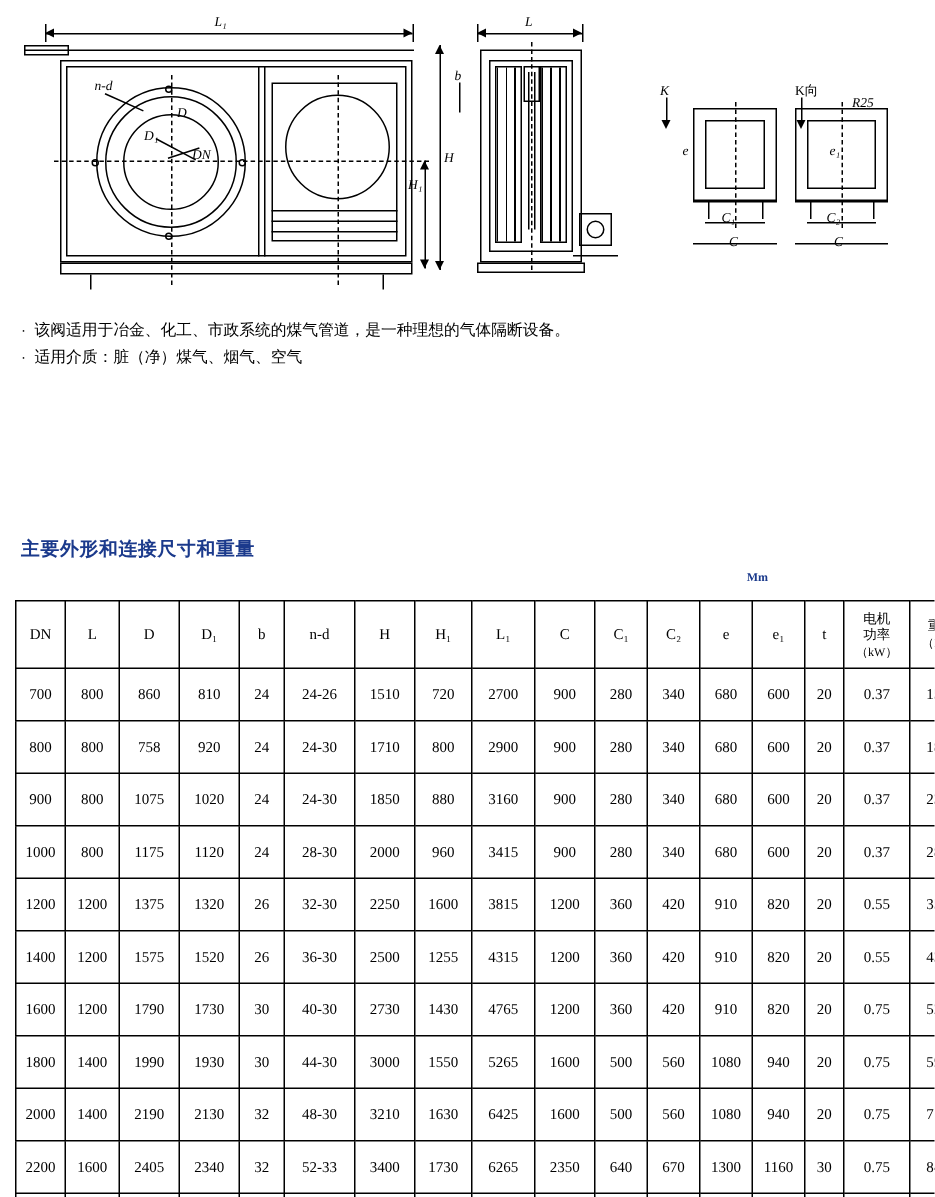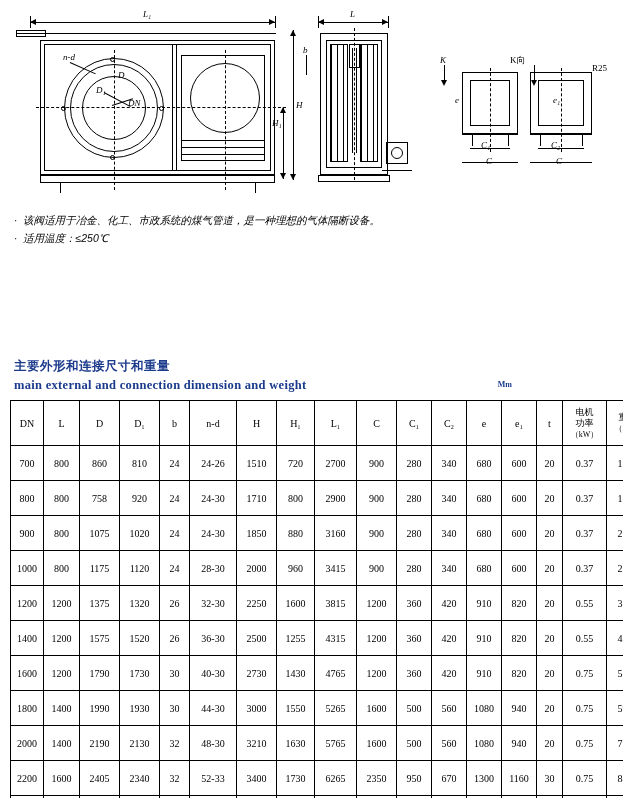--- a/index.html
+++ b/index.html
@@ -87,21 +87,20 @@
   }
   .arrowU { border-bottom: 6px solid #000; }
   .arrowD { border-top: 6px solid #000; }
 
   
   .specs {
     position: absolute;
     left: 14px;
     top: 212px;
     width: 595px;
-    font-style: italic;
   }
   .spec-line {
     font-family: "Liberation Sans", sans-serif;
     font-size: 10.5px;
     line-height: 16.5px;
     color: #000;
     white-space: nowrap;
   }
   .spec-line .dot {
     display: inline-block;
@@ -277,25 +276,25 @@
 
     <div class="rect" style="left:386px; top:142px; width:22px; height:22px;"></div>
     <div class="circ" style="left:391px; top:147px; width:12px; height:12px;"></div>
     <div class="dl h" style="left:382px; top:170px; width:30px;"></div>
     <div class="rect" style="left:318px; top:175px; width:72px; height:7px;"></div>
 
     <div class="lbl it" style="left:440px; top:55px;">K</div>
     <div class="dl v" style="left:444px; top:65px; height:16px;"></div>
     <div class="arrowD" style="left:441px; top:80px;"></div>
 
-    <div class="lbl" style="left:510px; top:55px;">K向</div>
+    <div class="lbl" style="left:530px; top:55px;">K向</div>
     <div class="dl v" style="left:534px; top:65px; height:16px;"></div>
     <div class="arrowD" style="left:531px; top:80px;"></div>
 
-    <div class="lbl" style="left:592px; top:63px;">R25</div>
+    <div class="lbl" style="left:568px; top:63px;font-style:italic;">R25</div>
 
     <div class="rect" style="left:462px; top:72px; width:56px; height:62px;"></div>
     <div class="rect" style="left:470px; top:80px; width:40px; height:46px;"></div>
     <div class="dl h" style="left:462px; top:134px; width:56px;"></div>
     <div class="dl v" style="left:472px; top:134px; height:12px;"></div>
     <div class="dl v" style="left:508px; top:134px; height:12px;"></div>
     <div class="dash-v" style="left:490px; top:68px; height:84px;"></div>
     <div class="lbl it" style="left:455px; top:95px;">e</div>
     <div class="lbl it" style="left:481px; top:140px;">C₁</div>
     <div class="lbl it" style="left:486px; top:156px;">C</div>
@@ -310,25 +309,24 @@
     <div class="dash-v" style="left:561px; top:68px; height:84px;"></div>
     <div class="lbl it" style="left:553px; top:95px;">e₁</div>
     <div class="lbl it" style="left:551px; top:140px;">C₂</div>
     <div class="lbl it" style="left:556px; top:156px;">C</div>
     <div class="dl h" style="left:538px; top:148px; width:46px;"></div>
     <div class="dl h" style="left:530px; top:162px; width:62px;"></div>
   </div>
 
   <div class="specs">
     <div class="spec-line"><span class="dot">·</span><span>该阀适用于冶金、化工、市政系统的煤气管道，是一种理想的气体隔断设备。</span></div>
-    <div class="spec-line"><span class="dot">·</span><span>适用温度：≤250℃</span></div>
+    <div class="spec-line"><span class="dot">·</span><span>适用介质：脏（净）煤气、烟气、空气</span></div>
   </div>
 
   <div class="heading-cn">主要外形和连接尺寸和重量</div>
-  <div class="heading-en">main external and connection dimension and weight</div>
   <div class="unit-note">Mm</div>
 
   <div class="tbl-wrap">
     <table class="dim">
       <colgroup>
         <col class="colw-dn">
           <col class="colw-l">
           <col class="colw-d">
           <col class="colw-d1">
         <col class="colw-b">
@@ -528,42 +526,42 @@
         </tr>
         <tr>
           <td>2000</td>
           <td>1400</td>
           <td>2190</td>
           <td>2130</td>
           <td>32</td>
           <td>48-30</td>
           <td>3210</td>
           <td>1630</td>
-          <td>5765</td>
+          <td>6425</td>
           <td>1600</td>
           <td>500</td>
           <td>560</td>
           <td>1080</td>
           <td>940</td>
           <td>20</td>
           <td>0.75</td>
           <td>7180</td>
         </tr>
         <tr>
           <td>2200</td>
           <td>1600</td>
           <td>2405</td>
           <td>2340</td>
           <td>32</td>
           <td>52-33</td>
           <td>3400</td>
           <td>1730</td>
           <td>6265</td>
           <td>2350</td>
-          <td>950</td>
+          <td>640</td>
           <td>670</td>
           <td>1300</td>
           <td>1160</td>
           <td>30</td>
           <td>0.75</td>
           <td>8430</td>
         </tr>
         <tr>
           <td>2400</td>
           <td>1600</td>

